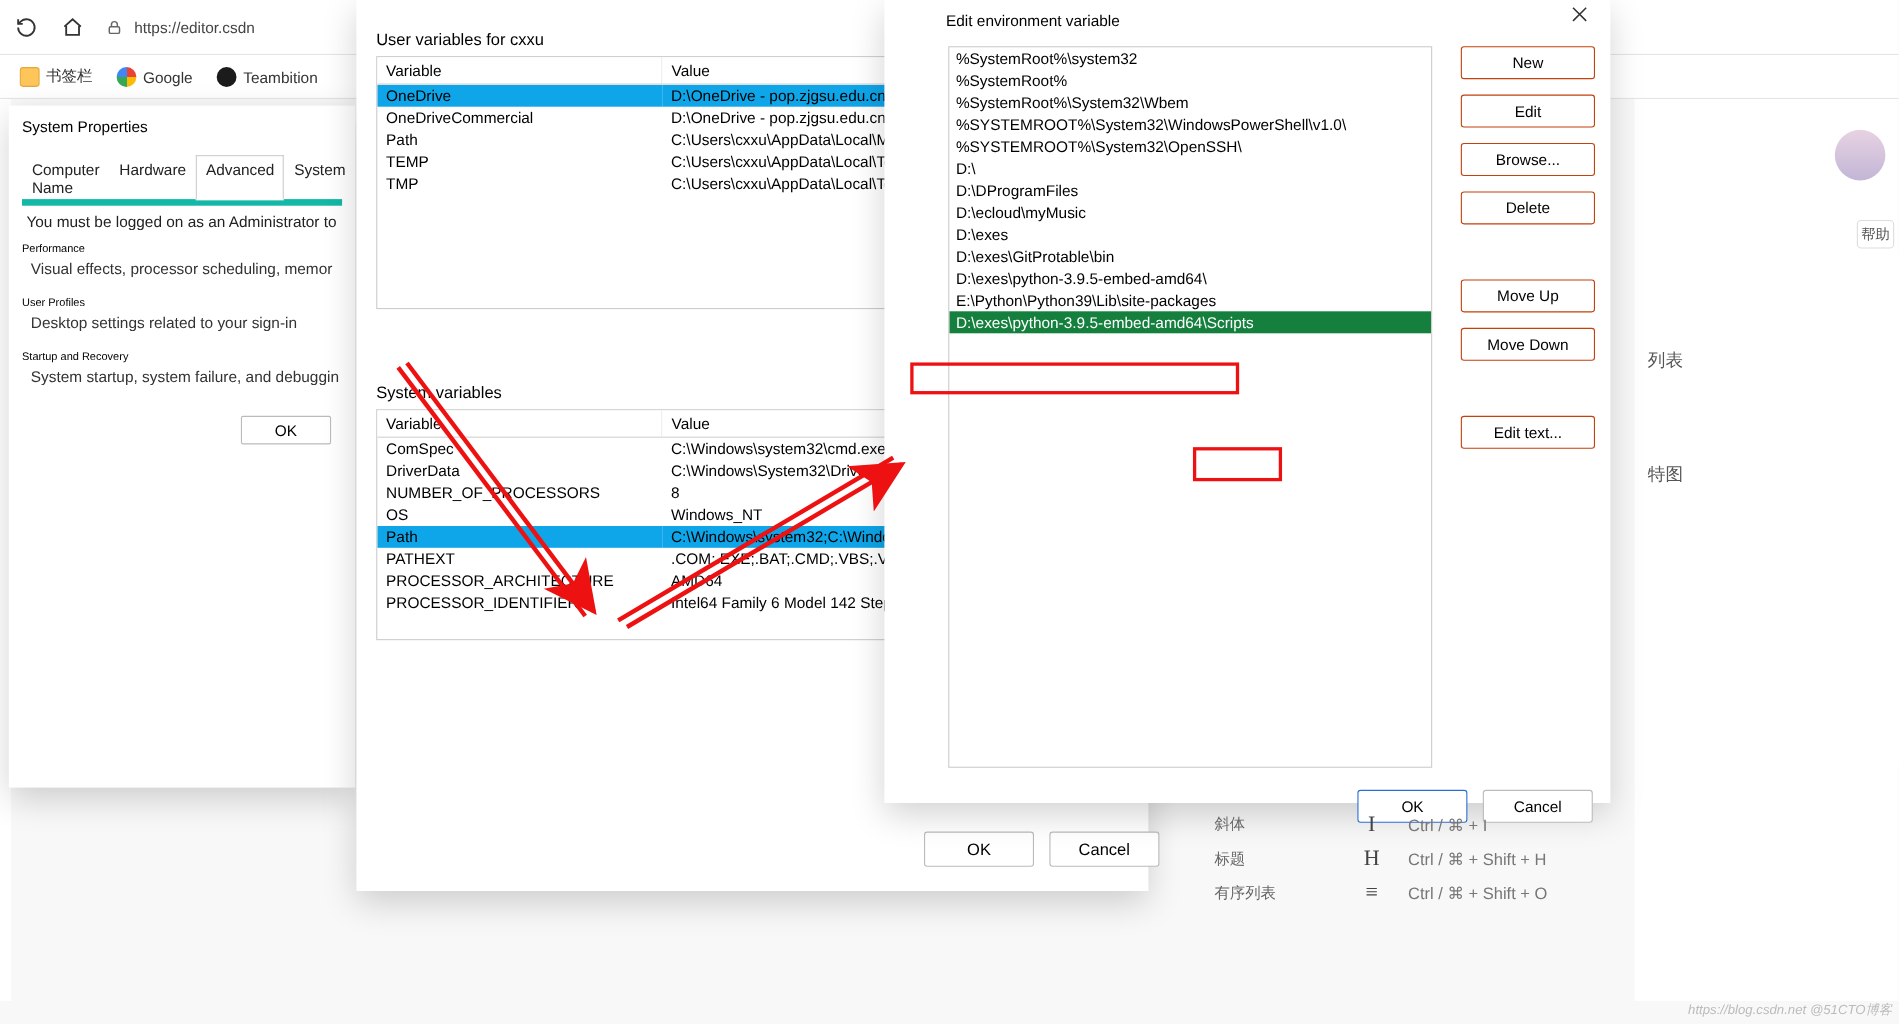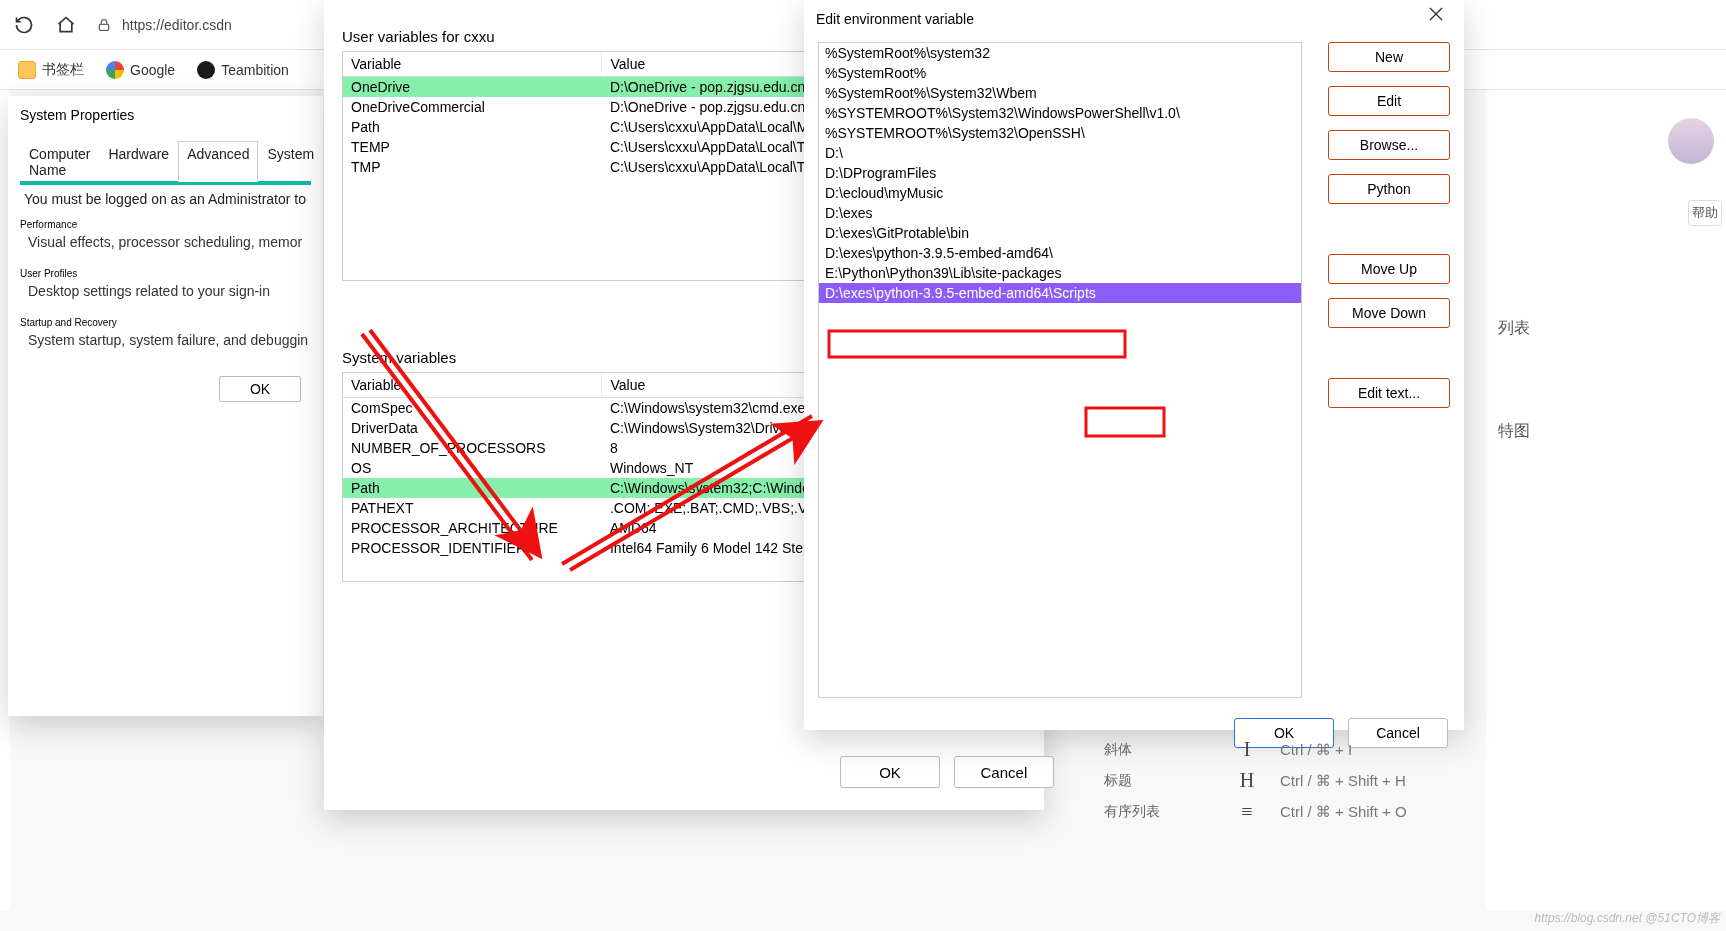--- a/index.html
+++ b/index.html
@@ -21,48 +21,48 @@
 .sidestrip { position:absolute; left:0; top:90px; width:10px; height:820px; background:#fff;}
 
 
 .win { position: absolute; background: #fff; box-shadow: 0 10px 30px rgba(0,0,0,.18); }
 .win .titlebar { display: flex; justify-content: space-between; align-items: center; padding: 6px 10px 2px 12px; font-size: 15px; height: 34px; }
 .win .close-x { width: 36px; height: 26px; text-align: center; line-height: 20px; font-size: 15px; color: #333; }
 .win .body { padding: 8px 12px 12px; }
 
 
 .sysprops { top: 96px; left: 8px; width: 315px; height: 620px; }
-.tabs { display: flex; border-bottom: 4px solid #14b8a6; margin: 2px 0 6px; }
+.tabs { display: flex; border-bottom: 6px solid #14b8a6; margin: 2px 0 6px; }
 .tabs .tab { padding: 4px 8px; font-size: 14px; border: 1px solid transparent; border-bottom: none; position: relative; top: 1px; color: #222; }
 .tabs .tab.active { border-color: #ccc; background: #fff; border-bottom: 1px solid #fff; }
 .sysprops .section { margin: 12px 0 18px; }
 .sysprops .section h4 { font-weight: normal; font-size: 10px; color: #000; margin-bottom: 4px; }
 .sysprops .section p { font-size: 14px; color: #333; padding-left: 8px; white-space: nowrap; overflow: hidden; }
 .sysprops .note { font-size: 14px; color: #222; margin: 6px 0 12px 4px; white-space: nowrap; overflow: hidden; }
 .sysprops .okrow { text-align: right; margin-top: 28px; padding-right: 10px;}
 .sysprops .okrow button { width: 82px; height: 26px; border: 1px solid #bbb; background: #fff; border-radius: 2px; font-size: 14px;}
 
 
 .envvars { top: 0; left: 324px; width: 720px; height: 810px; }
 .envvars h3 { font-weight: normal; font-size: 15px; margin: 20px 0 6px 6px; }
 .varbox { border: 1px solid #ccc; height: 230px; margin: 4px 6px 10px; overflow: hidden; }
 .varbox table { width: 100%; border-collapse: collapse; }
 .varbox th { text-align: left; font-weight: normal; padding: 4px 8px; border-bottom: 1px solid #ddd; border-right: 1px solid #eee; font-size: 14px; background:#fff;}
 .varbox td { padding: 2px 8px; font-size: 14px; white-space: nowrap; overflow: hidden; }
-.varbox tr.sel td { background: #86efac; }
+.varbox tr.sel td { background: #0ea5e9; }
 .varbox2 { height: 210px; }
 .btnrow { text-align: right; padding: 2px 8px 6px; }
 .btnrow button, .edit-btns button { min-width: 90px; height: 30px; border: 1px solid #c2410c; background: #fff; border-radius: 3px; font-size: 14px; margin-left: 8px; }
 
 
-.editvar { top: 0; left: 804px; width: 660px; height: 730px; }
+.editvar { top: 0; left: 804px; width: 660px; height: 730px; padding-left: 44px; }
 .editvar .content { display: flex; gap: 18px; padding: 8px 14px 14px; height: calc(100% - 52px); }
 .pathlist { flex: 1; border: 1px solid #ccc; overflow-y: auto; }
 .pathlist .row { padding: 2px 6px; font-size: 14px; white-space: nowrap; overflow: hidden; }
-.pathlist .row.sel { background: #8b5cf6; color: #fff; }
+.pathlist .row.sel { background: #15803d; color: #fff; }
 .edit-btns { width: 130px; display: flex; flex-direction: column; gap: 14px; }
 .edit-btns .gap { height: 22px; }
 .editfoot { text-align: right; padding: 6px 16px 12px; }
 .editfoot button { width: 100px; height: 30px; border: 1px solid #bbb; background: #fff; border-radius: 3px; font-size: 14px; margin-left: 10px;}
 .editfoot .primary { border: 1.5px solid #2a6fd6; }
 
 
 .underfoot { position:absolute; left:830px; top:756px; }
 .underfoot button{ width:100px; height:32px; border:1px solid #bbb; border-radius:3px; background:#fff; margin-left:10px; font-size:15px;}
 
@@ -268,21 +268,21 @@
         <div class="row">D:\exes</div>
         <div class="row">D:\exes\GitProtable\bin</div>
         <div class="row">D:\exes\python-3.9.5-embed-amd64\</div>
         <div class="row">E:\Python\Python39\Lib\site-packages</div>
         <div class="row sel">D:\exes\python-3.9.5-embed-amd64\Scripts</div>
       </div>
     <div class="edit-btns">
       <button>New</button>
       <button>Edit</button>
       <button>Browse...</button>
-      <button>Python</button>
+      <button>Delete</button>
       <div class="gap"></div>
       <button>Move Up</button>
       <button>Move Down</button>
       <div class="gap"></div>
       <button>Edit text...</button>
     </div>
   </div>
   <div class="editfoot">
     <button class="primary">OK</button>
     <button>Cancel</button>

